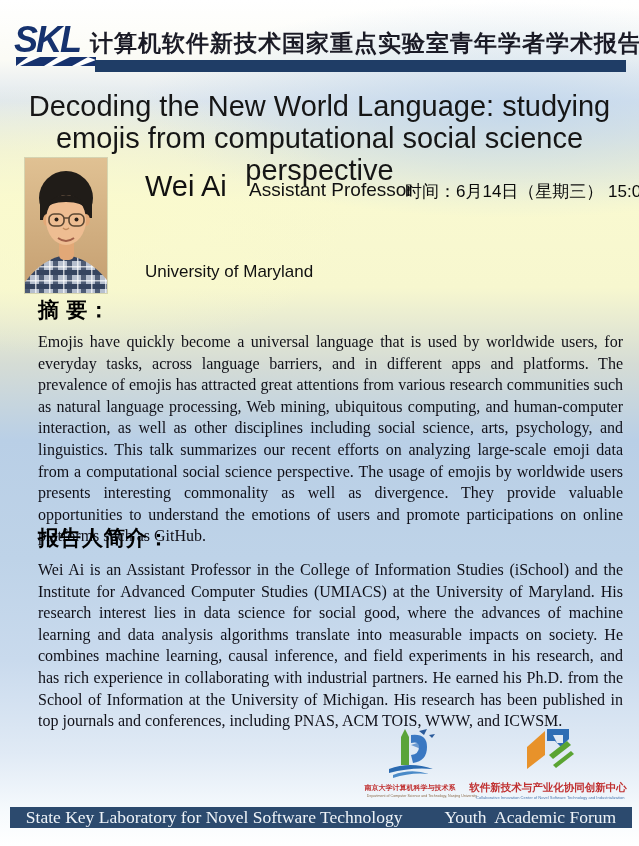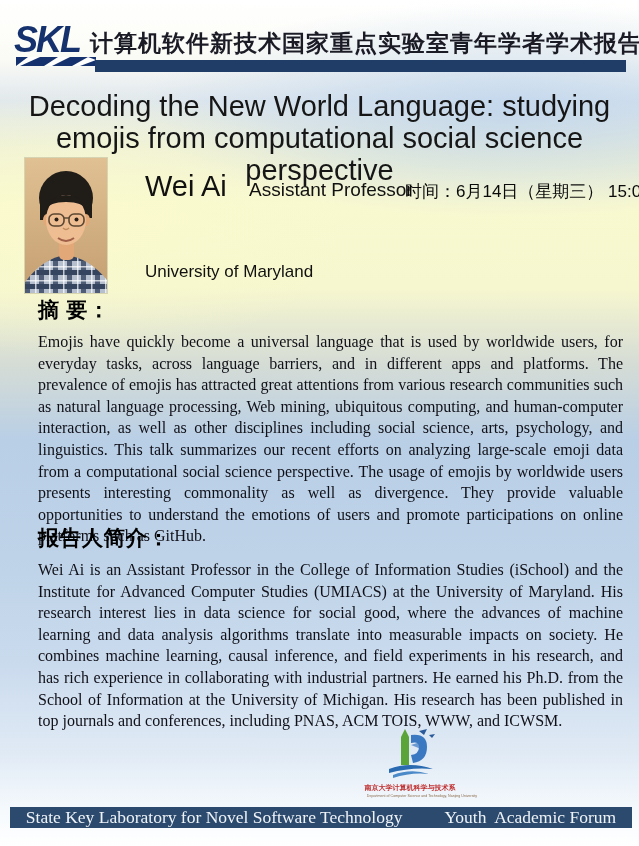--- a/index.html
+++ b/index.html
@@ -161,19 +161,30 @@
       <path d="M36 18 L48 14 L46 22 Z" fill="#3a78c2" opacity="0.7"></path>
       <path d="M44 4 L52 2 L49 8 Z" fill="#2a5a9a"></path>
       <path d="M54 8 L60 7 L57 11 Z" fill="#2a5a9a"></path>
       <path d="M14 42 Q35 34 58 42 Q36 40 14 46 Z" fill="#2a6ab0"></path>
       <path d="M18 48 Q36 41 54 47 Q36 45 18 51 Z" fill="#4a8ac8"></path>
     </svg>
     <span class="logo-caption-red">南京大学计算机科学与技术系</span>
     <span class="logo-caption-tiny">Department of Computer Science and Technology, Nanjing University</span>
   </div>
 
+  <div class="cic-logo-block">
+    <svg viewBox="0 0 70 58" width="70" height="58" style="display:block;margin:0 auto;">
+      <polygon points="14,24 32,8 32,32 14,46" fill="#e8922a"></polygon>
+      <polygon points="34,6 56,6 56,16 48,24 42,18 34,18" fill="#2e6db4"></polygon>
+      <polygon points="40,12 50,12 50,20 44,20" fill="#ffffff" opacity="0.85"></polygon>
+      <polygon points="36,32 54,18 58,22 40,36" fill="#5aa432"></polygon>
+      <polygon points="40,42 58,28 61,31 43,45" fill="#5aa432"></polygon>
+    </svg>
+    <span class="logo-caption-red">软件新技术与产业化协同创新中心</span>
+    <span class="logo-caption-tiny">Collaborative Innovation Center of Novel Software Technology and Industrialization</span>
+  </div>
 
   <div class="footer-bar">
     <span>State Key Laboratory for Novel Software Technology</span>
     <span>Youth  Academic Forum</span>
   </div>
 
 </div>
 
 </body></html>

